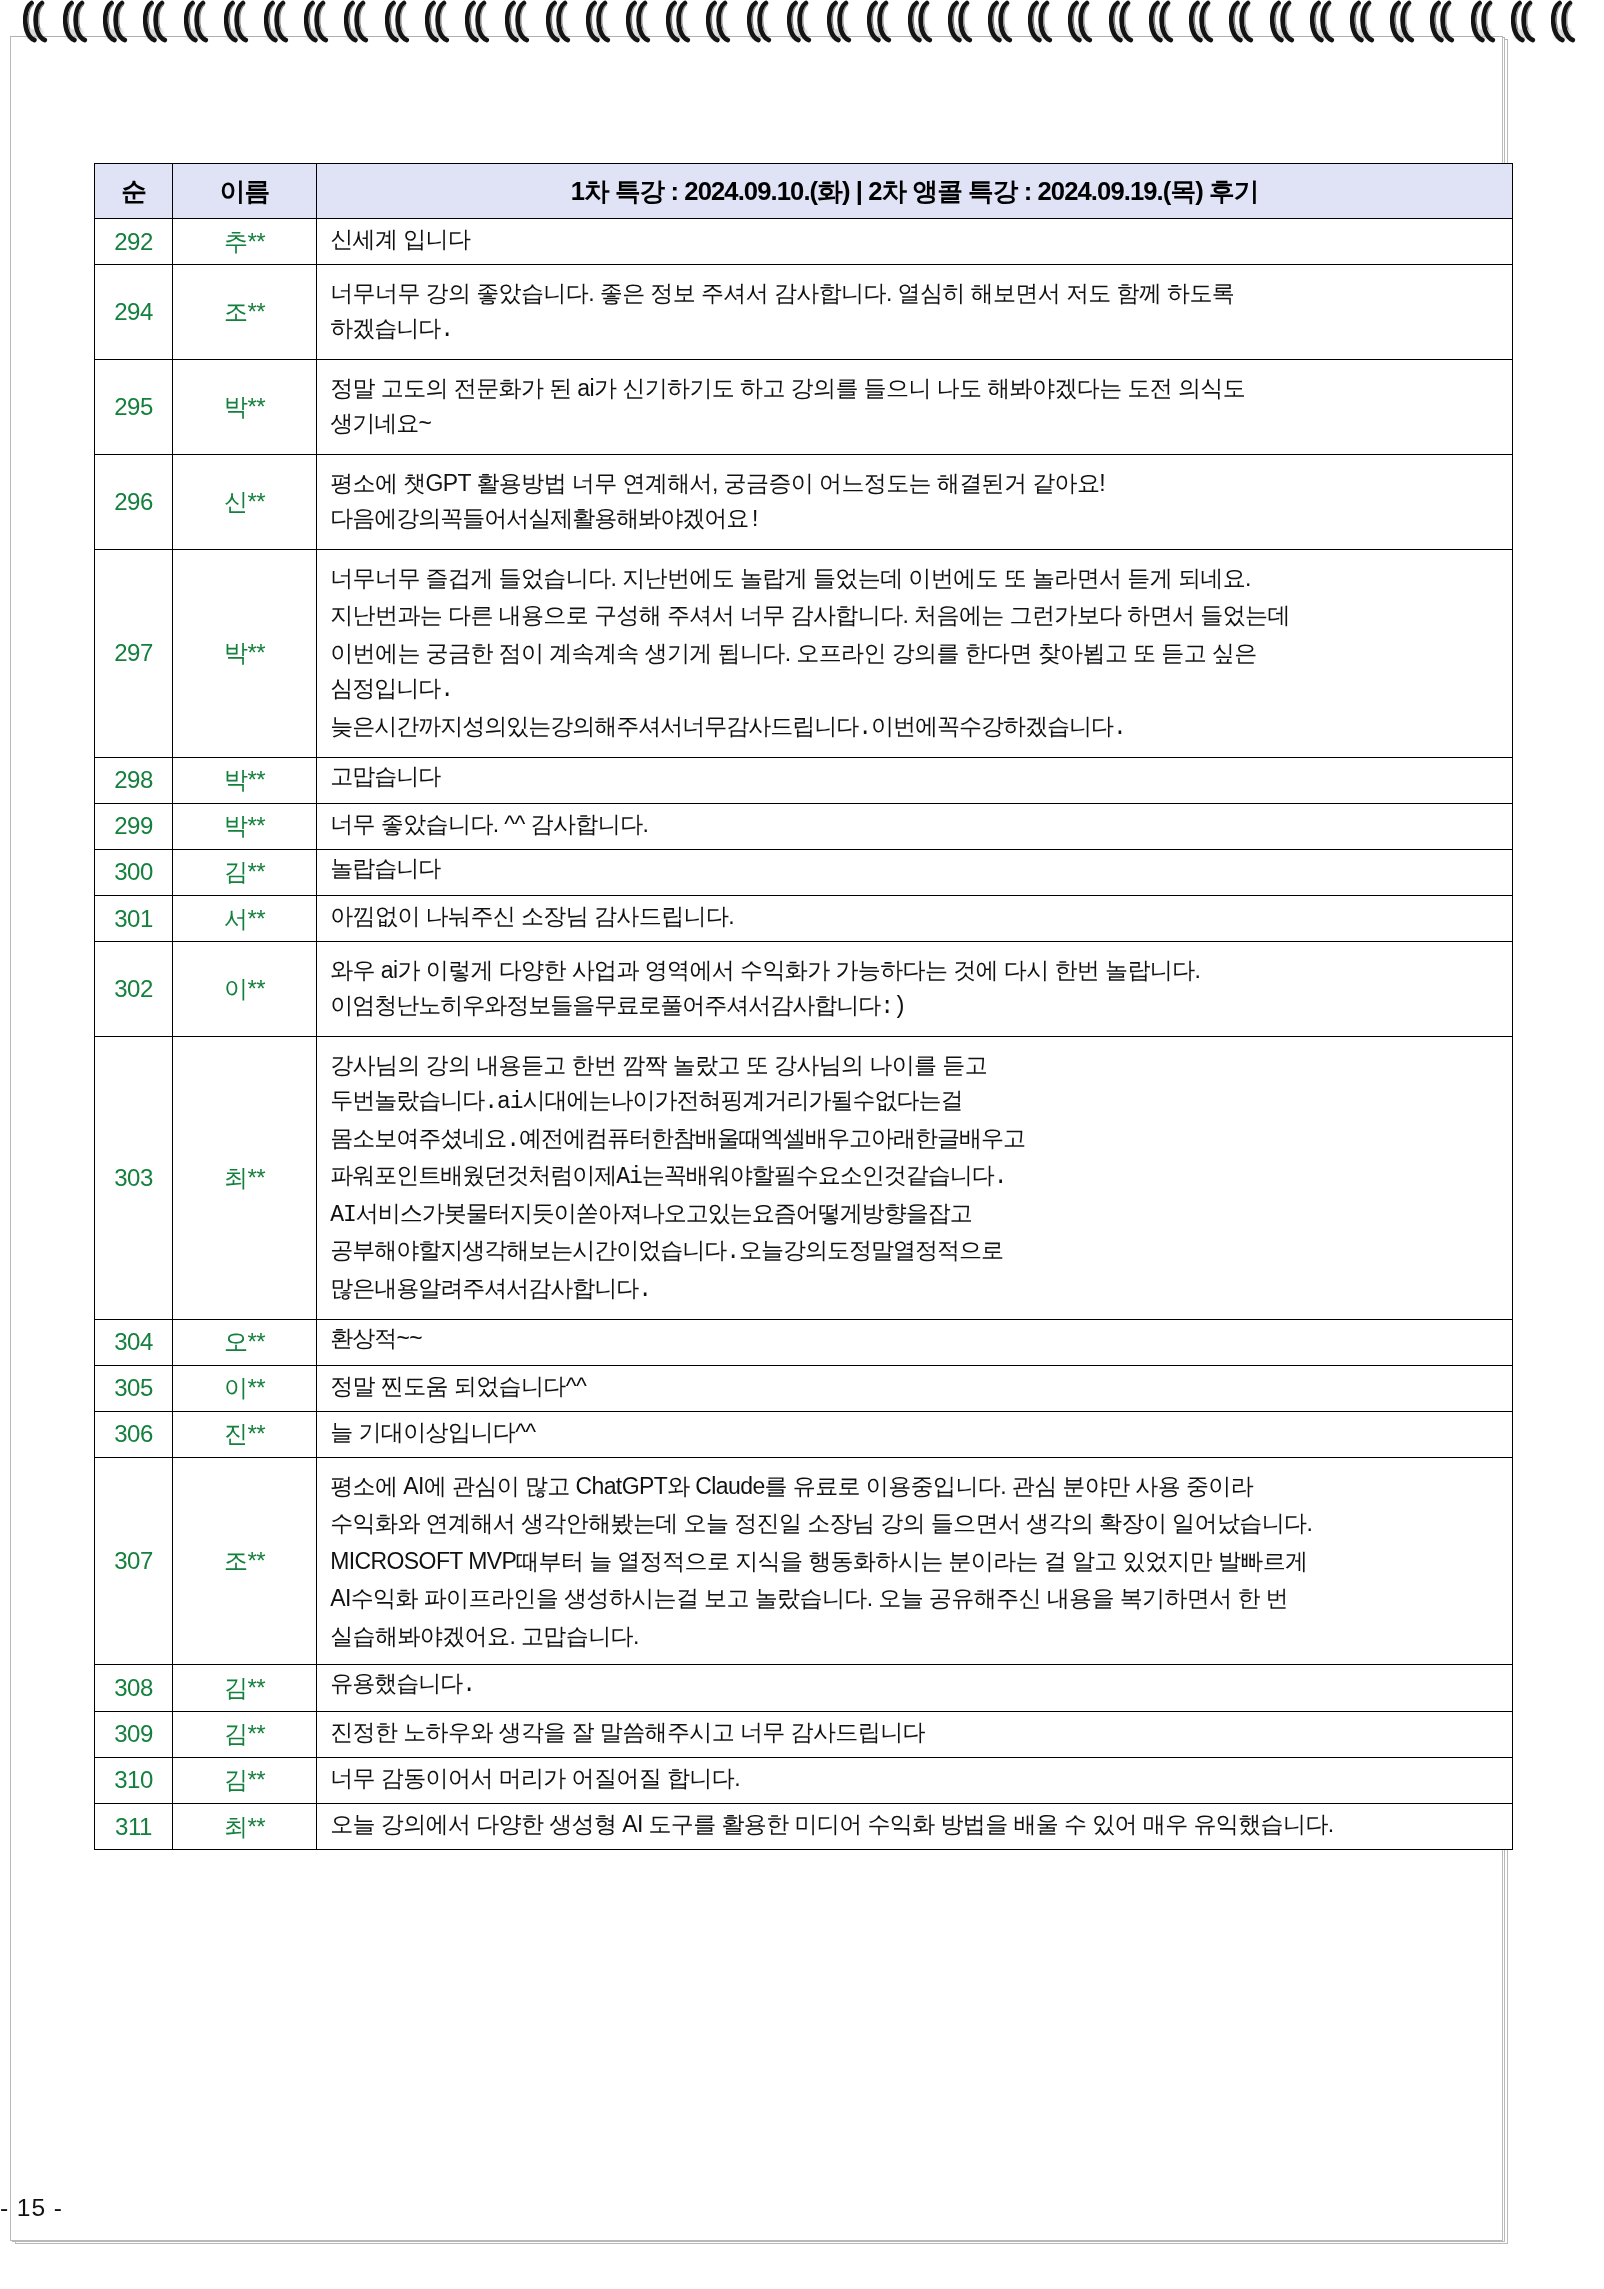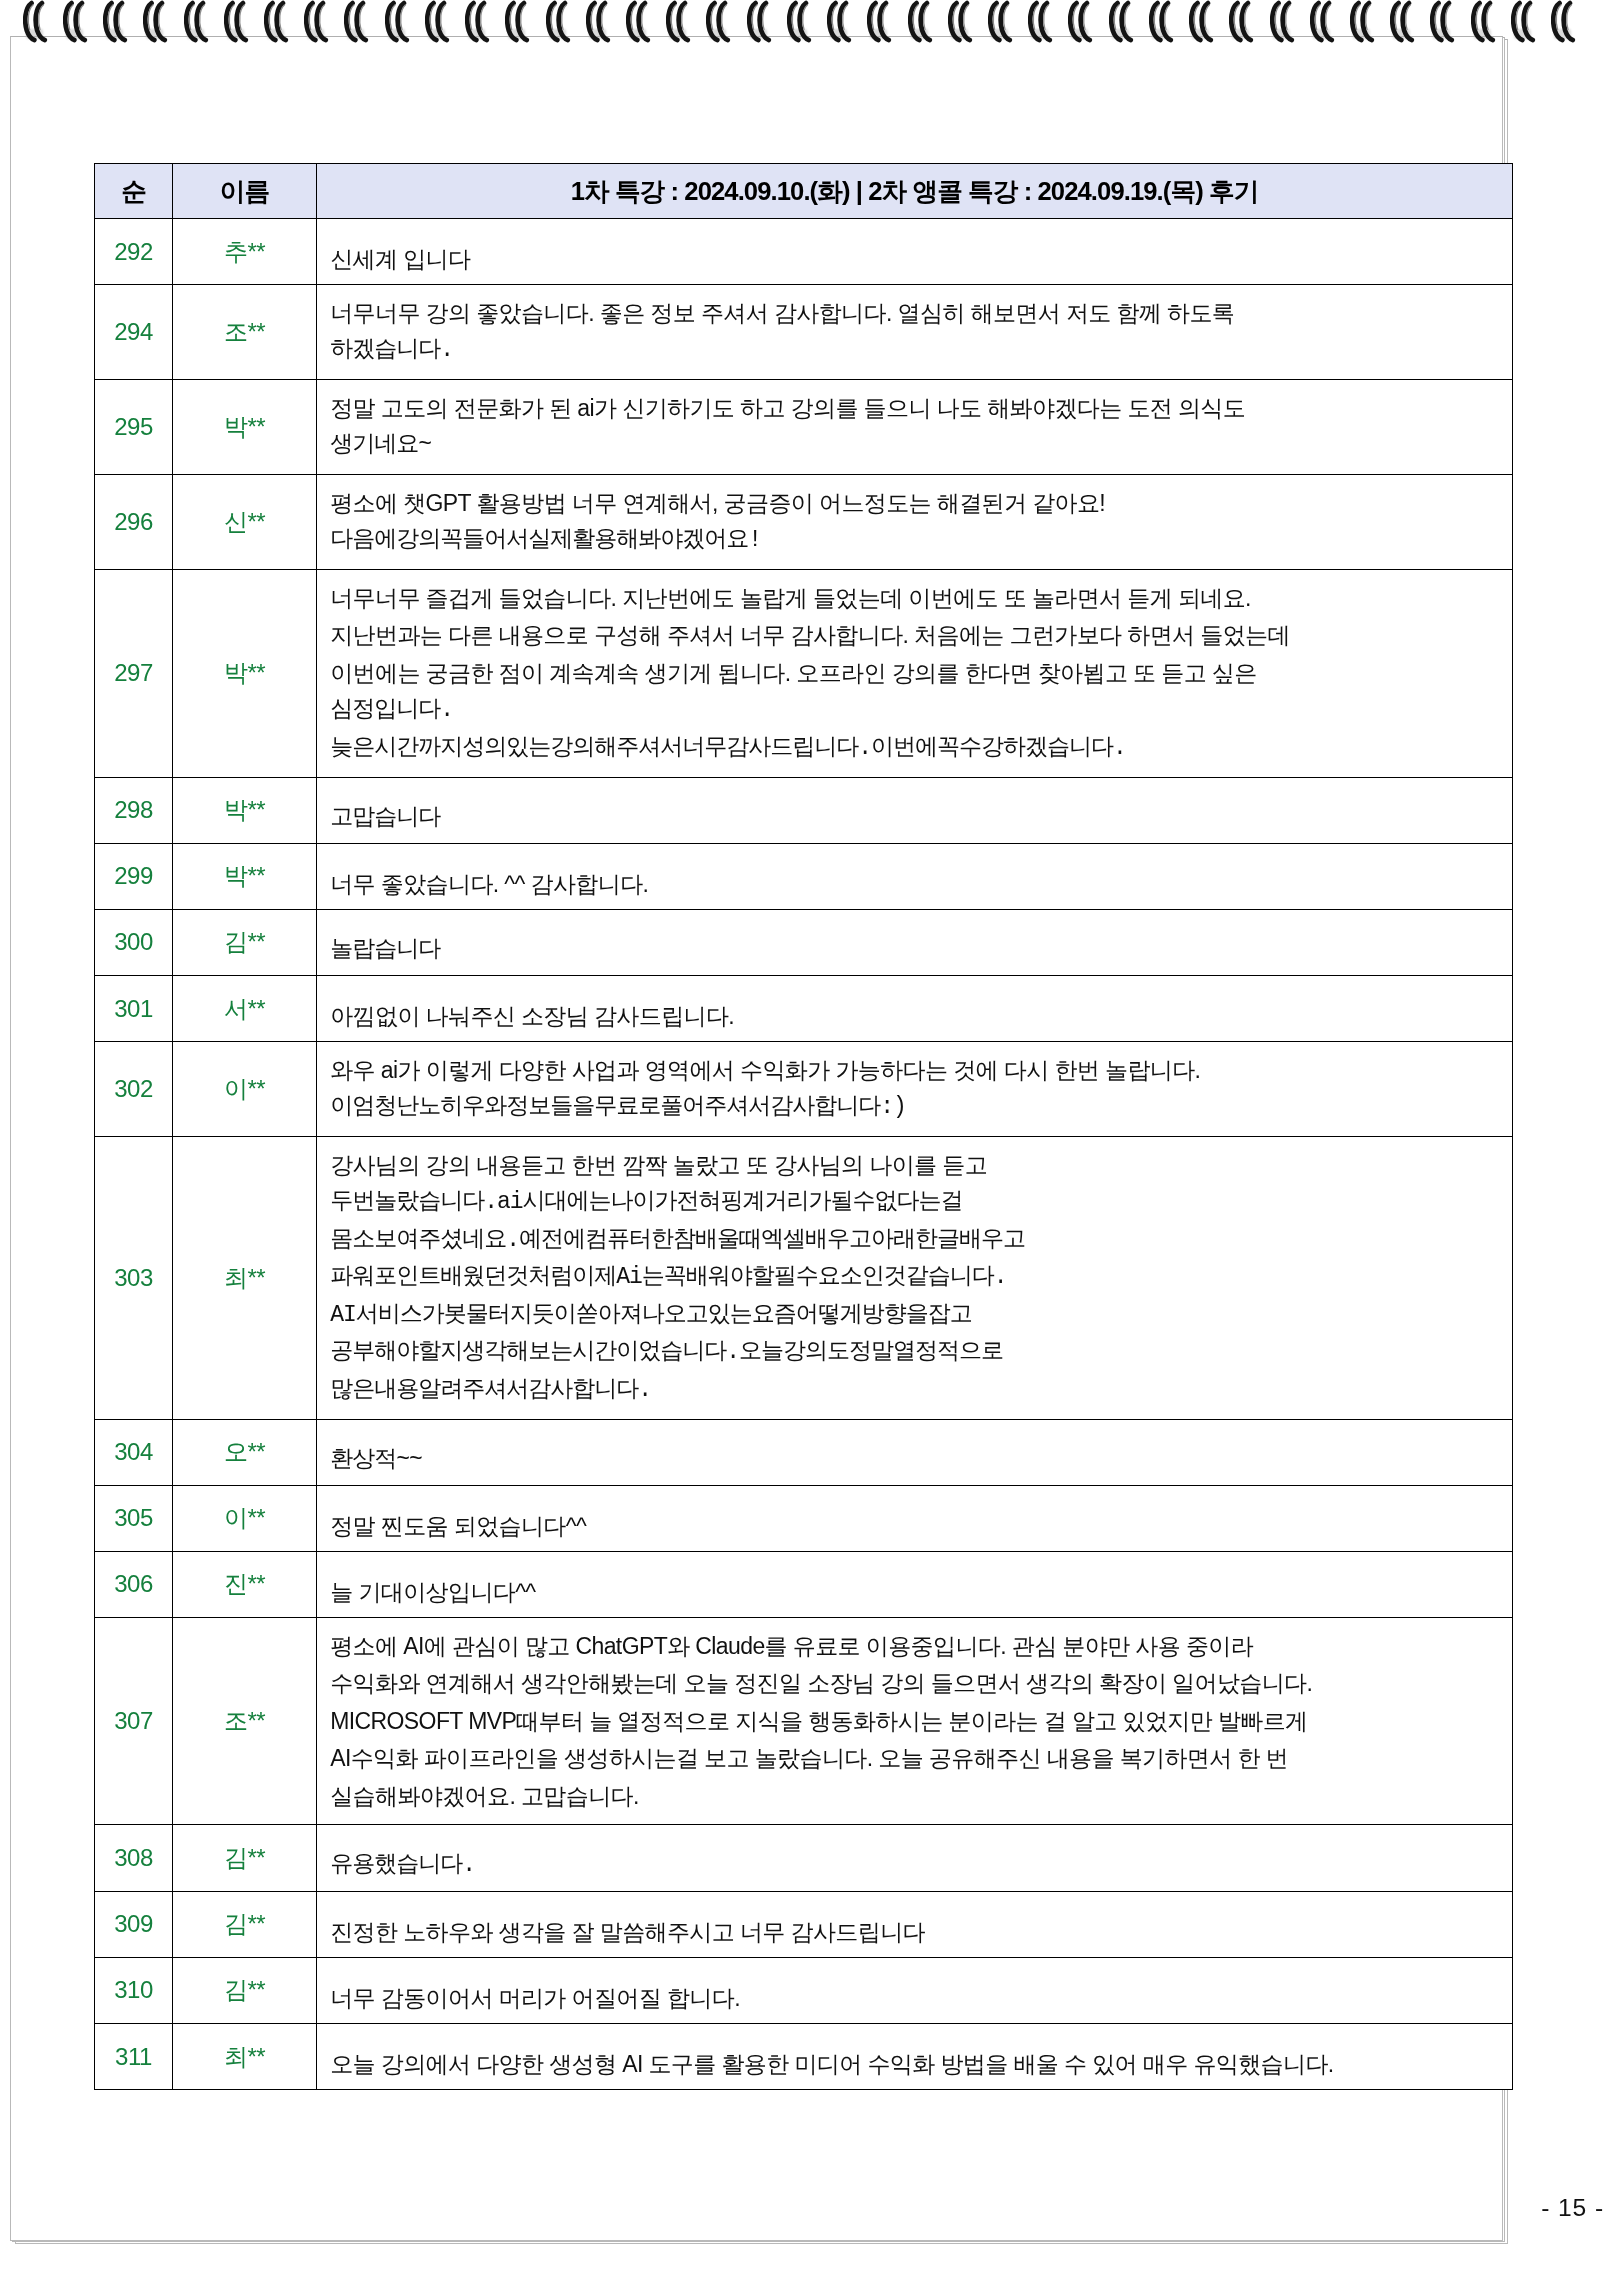--- a/index.html
+++ b/index.html
@@ -125,29 +125,29 @@
     color: #111;
     padding: 9.5px 0 9.5px 13.2px;
     line-height: 1.63;
     letter-spacing: -0.6px;
     word-break: keep-all;
   }
   td.c-text .ln { display: block; white-space: nowrap; }
   td.c-text .ln.tight { letter-spacing: -1px; font-family: Liberation Mono, monospace; }
 
   tr.h1 td { height: 44px; }
-  tr.h1 td.c-text { padding-top: 22px; padding-bottom: 5.7px; }
+  tr.h1 td.c-text { padding-top: 2px; padding-bottom: 5.7px; }
 
   
   .page-number {
     position: absolute;
     left: 0;
     top: 2194px;
     width: 1604px;
-    text-align: right;
+    text-align: left;
     font-size: 24.6px;
     letter-spacing: 0.9px;
     color: #111;
   }
 </style>
 </head>
 <body>
 
 <div id="notebook">
   <div class="page-sheet s3"></div>

